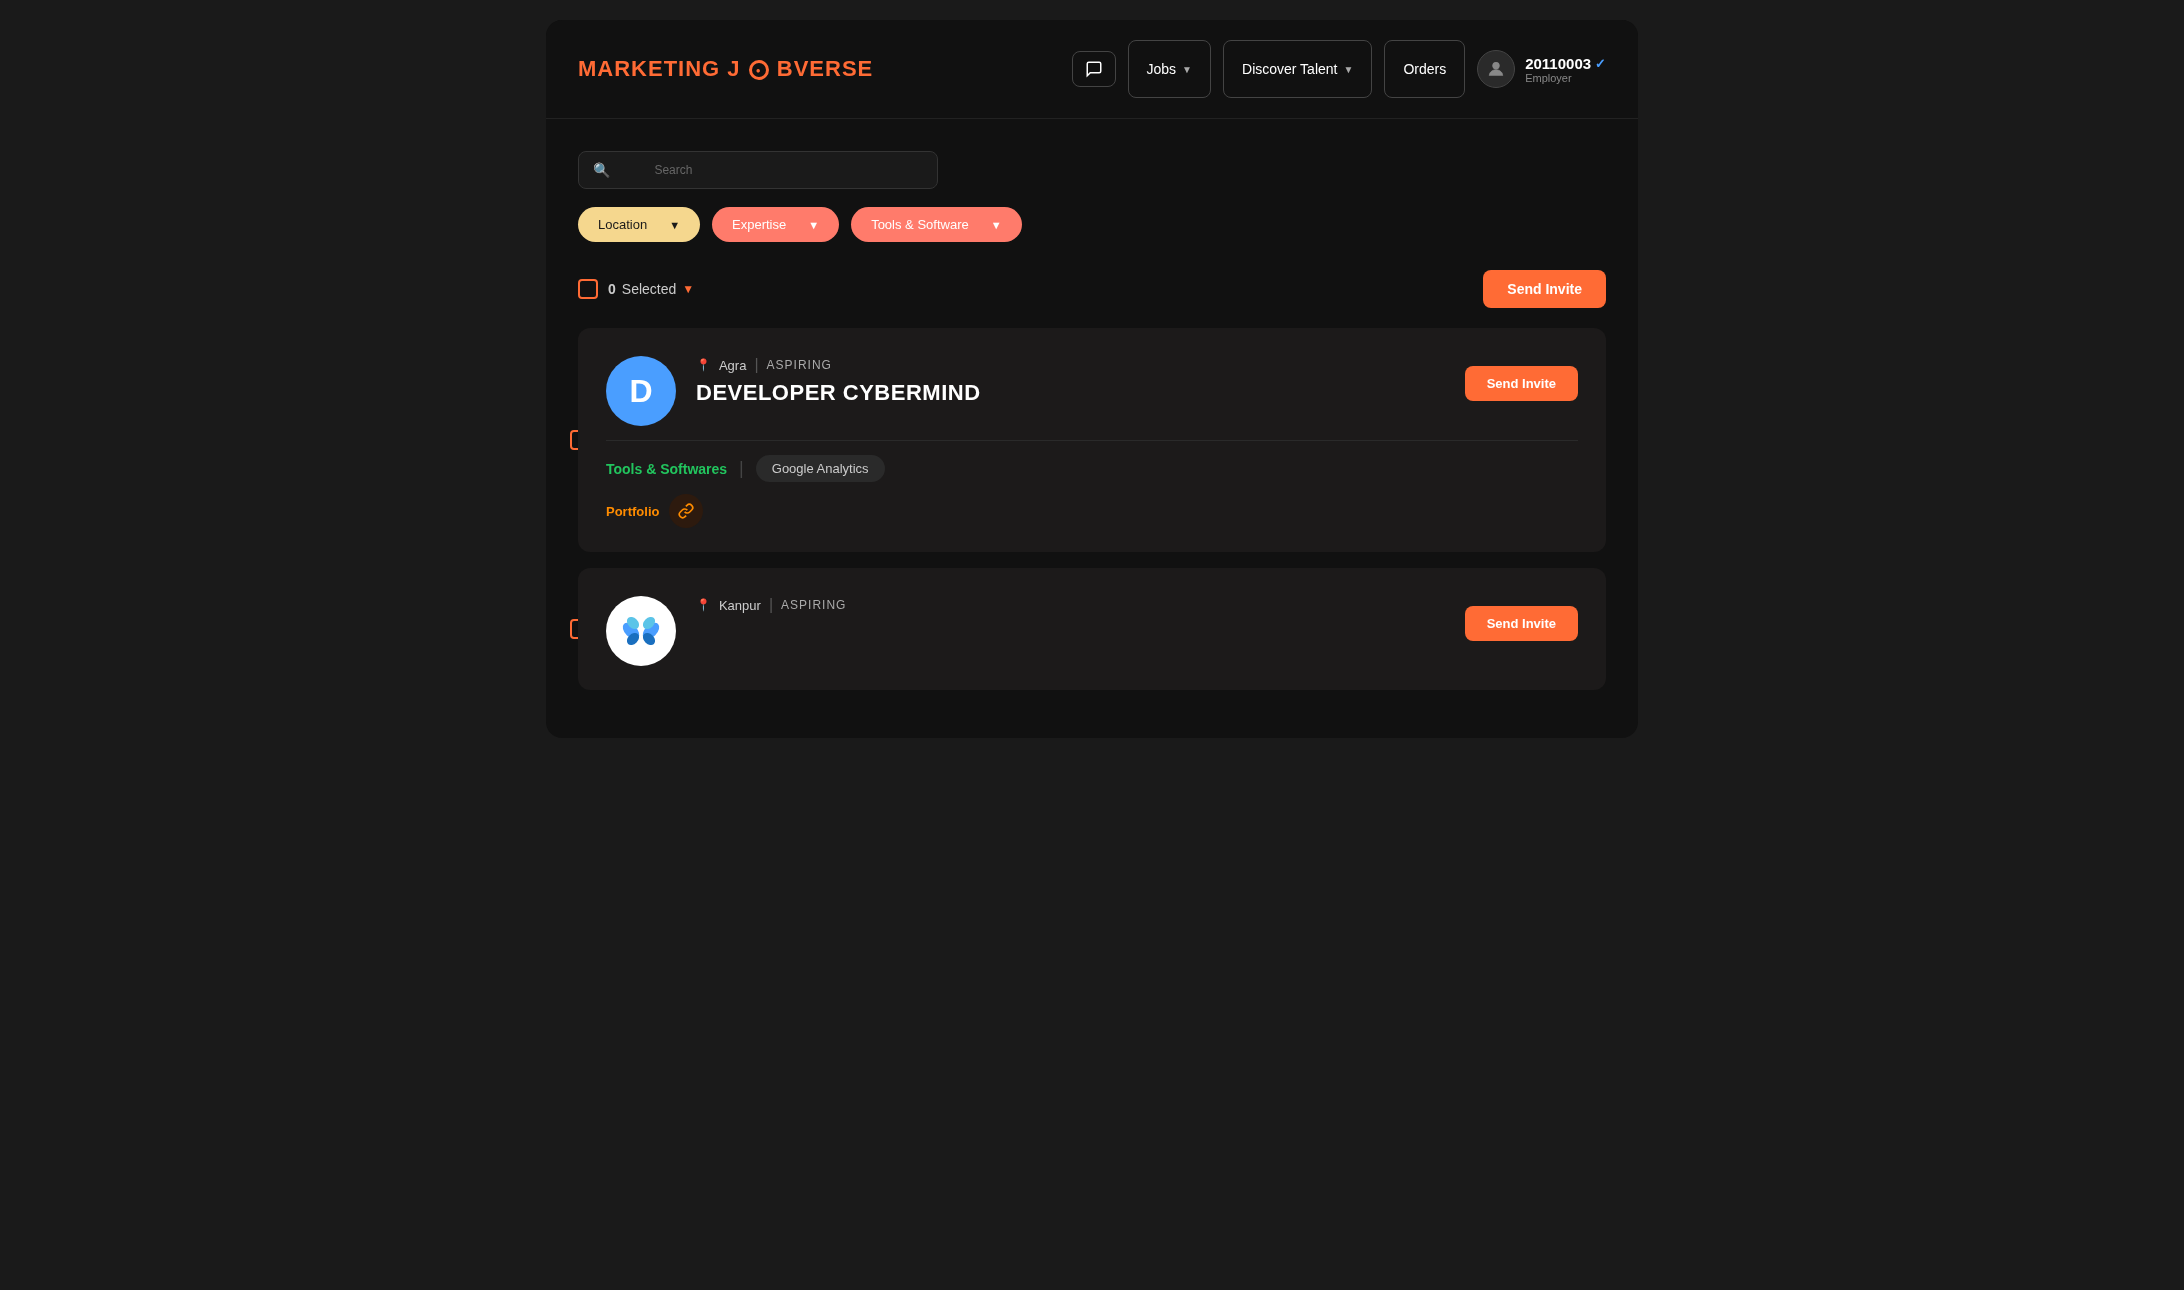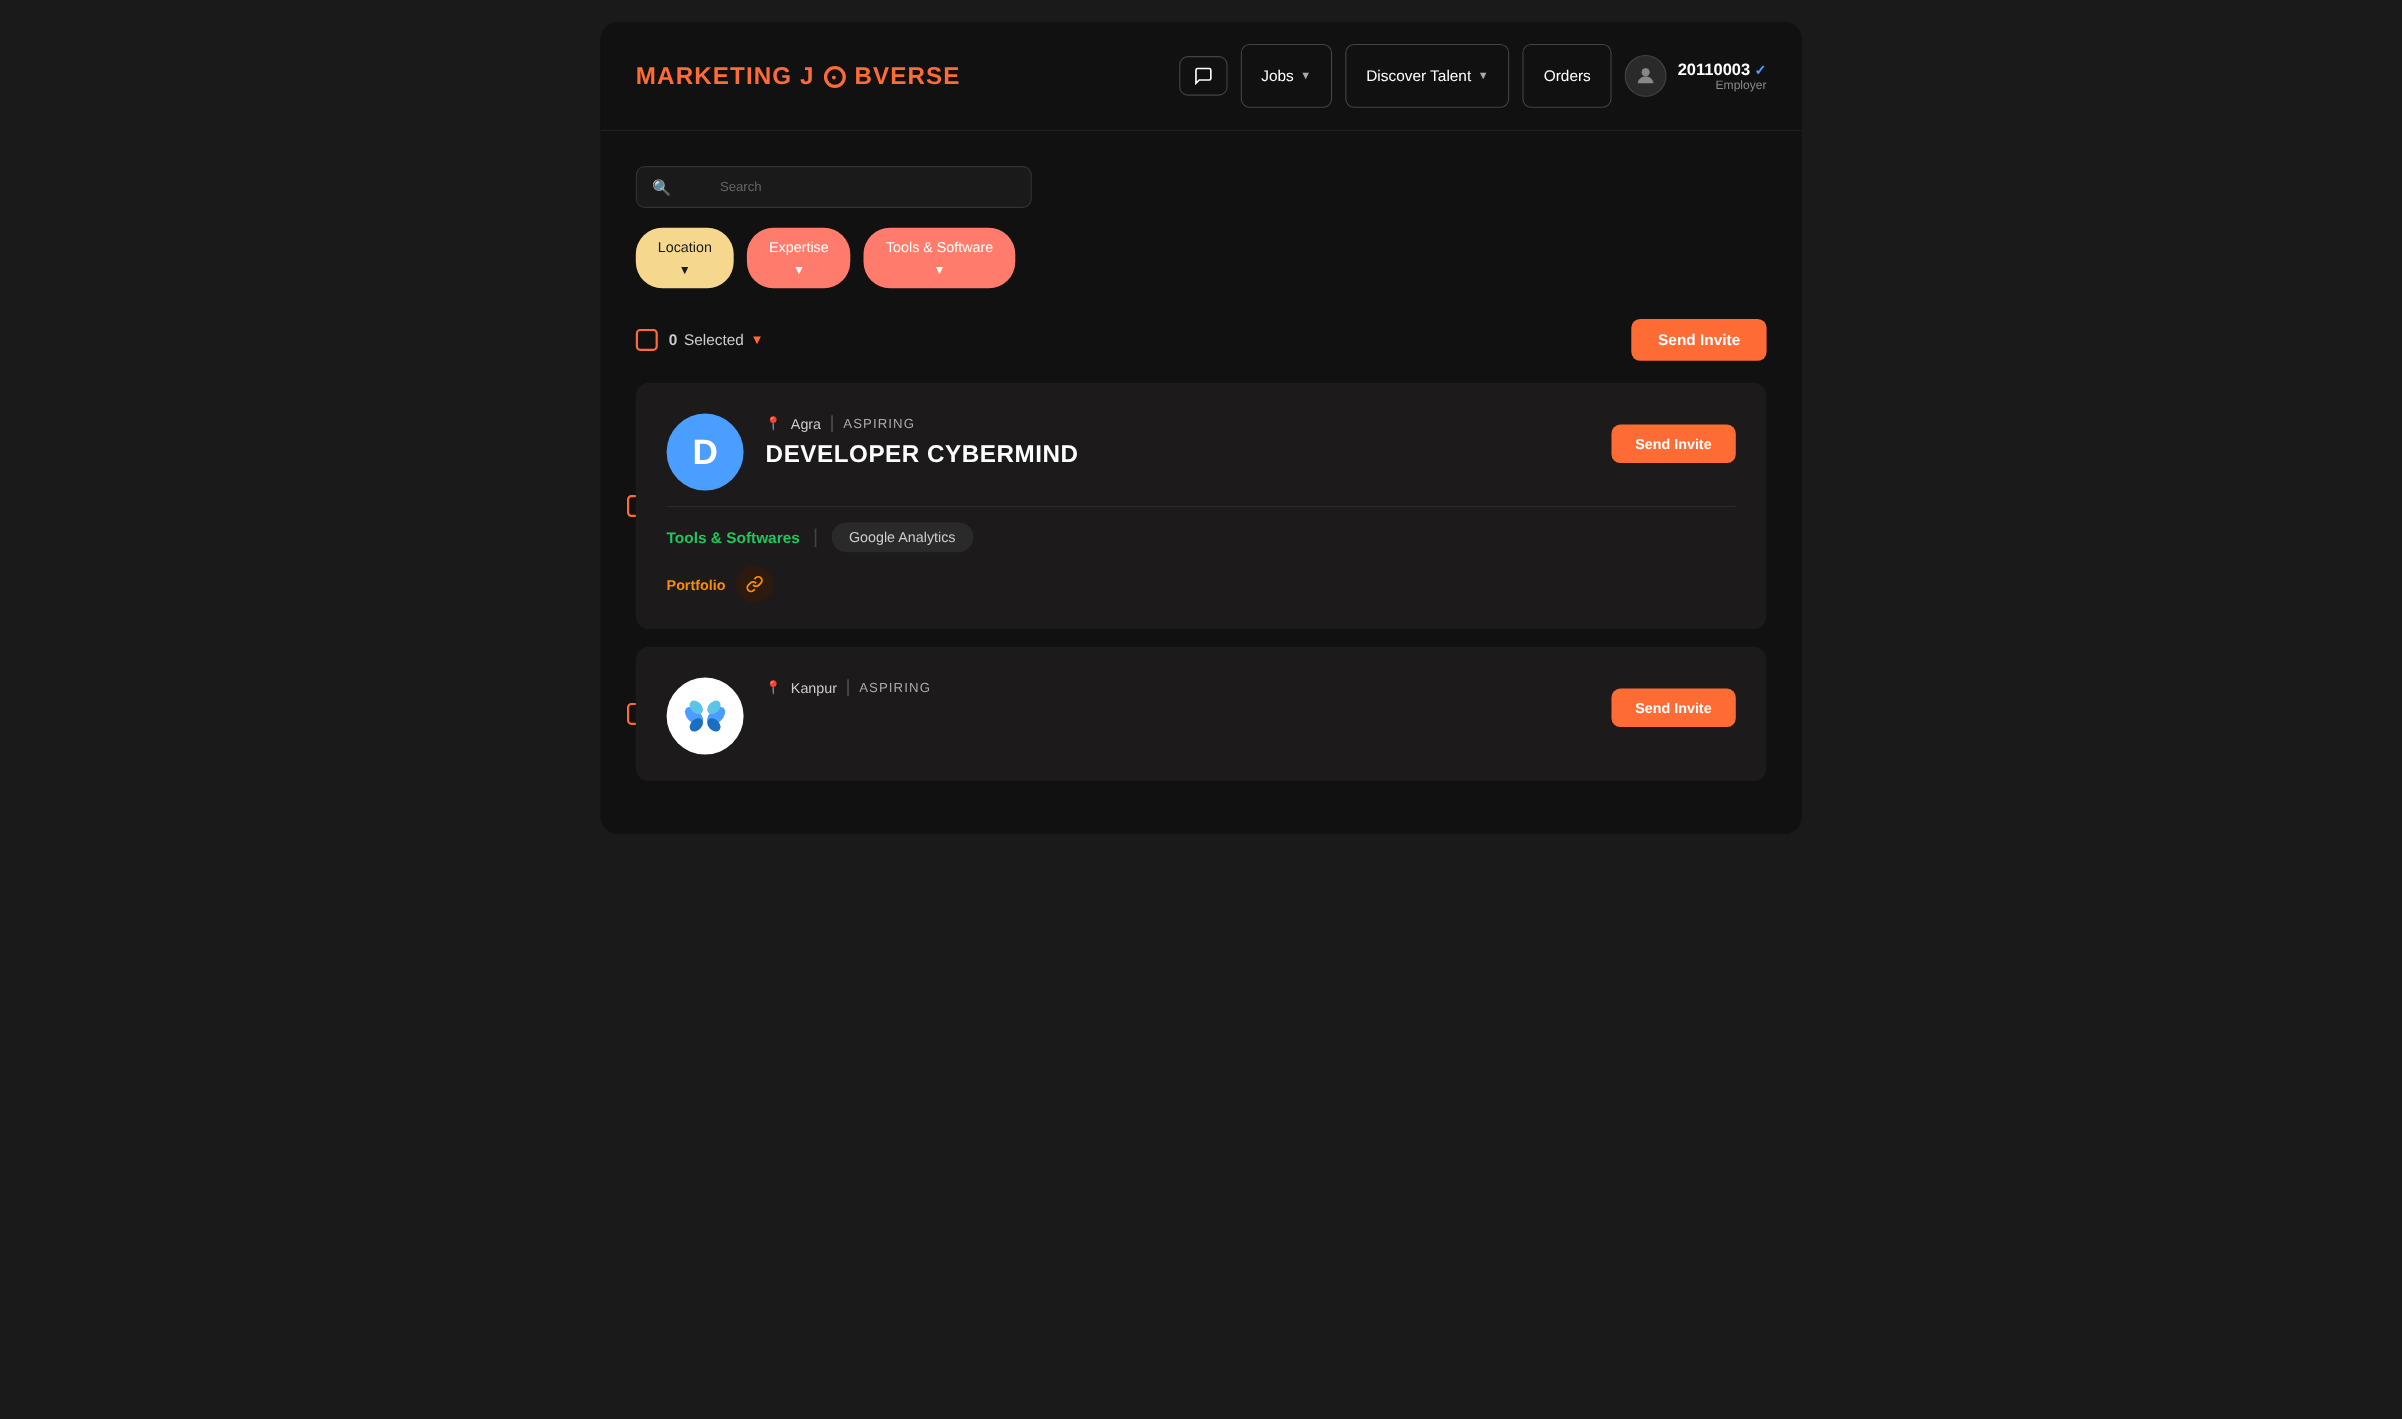--- a/index.html
+++ b/index.html
@@ -83,21 +83,20 @@
       border: 1.5px solid #444;
       display: flex;
       align-items: center;
       justify-content: center;
       color: #888;
       font-size: 18px;
     }
     .user-info {
       display: flex;
       flex-direction: column;
-      text-align: right;
     }
     .user-id {
       font-size: 15px;
       font-weight: 700;
       color: #fff;
       display: flex;
       align-items: center;
       gap: 4px;
     }
     .verified-badge {
@@ -145,28 +144,27 @@
 
     
     .filters-row {
       display: flex;
       gap: 12px;
       margin-bottom: 28px;
     }
     .filter-btn {
       display: flex;
       align-items: center;
-      gap: 8px;
+      gap: 22px;
       padding: 10px 20px;
       border-radius: 24px;
       font-size: 13px;
       font-weight: 500;
       cursor: pointer;
       border: none;
-      flex-direction: column;
     }
     .filter-btn-location {
       background: #f5d78e;
       color: #1a1a1a;
     }
     .filter-btn-expertise {
       background: #ff7b6b;
       color: #fff;
     }
     .filter-btn-tools {

